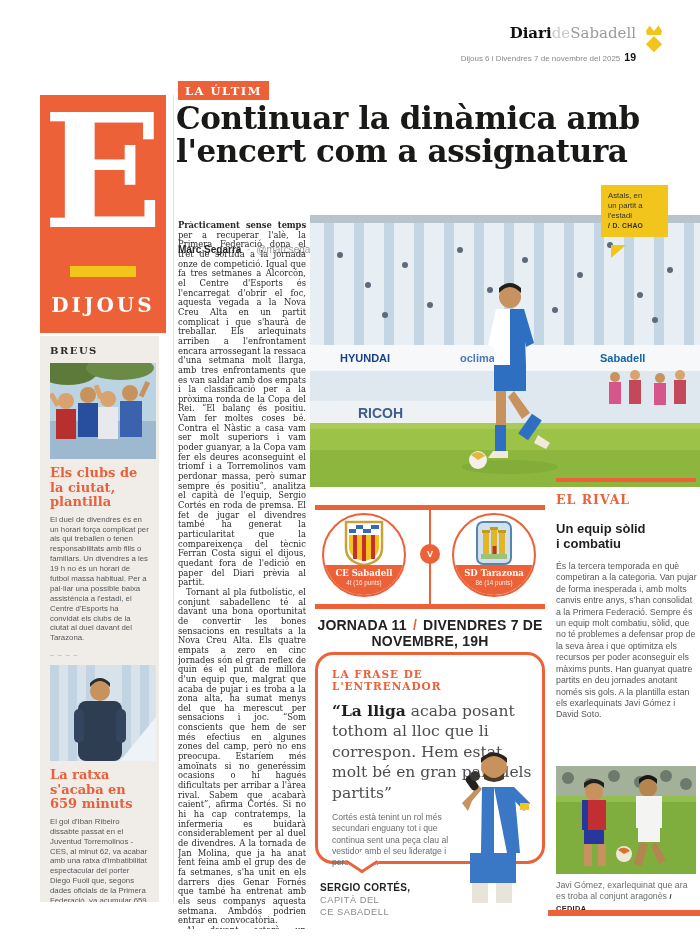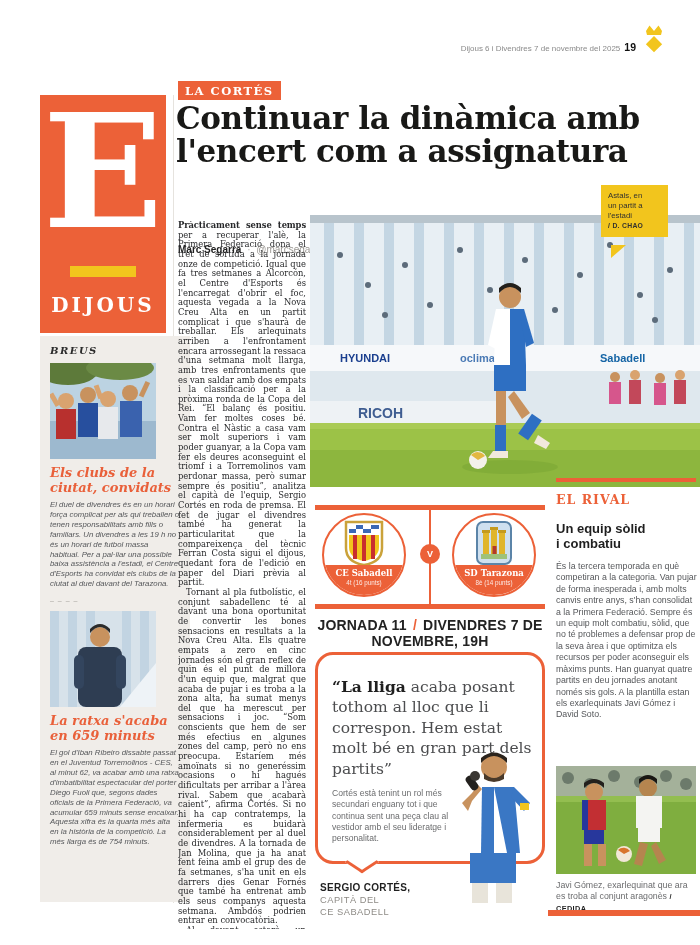--- a/index.html
+++ b/index.html
@@ -6,35 +6,35 @@
   html,body { background:#fff; }
   .page { position:relative; width:700px; height:945px; background:#fff; overflow:hidden;
           font-family:"Liberation Sans", sans-serif; color:#1d1d1b; }
 
   
   .masthead { position:absolute; top:24px; right:64px; text-align:right; }
   .brand { font-family:"DejaVu Serif", serif; font-size:15px; }
   .brand .b { font-weight:bold; color:#111; }
   .brand .de { color:#c9c9c9; }
   .brand .lt { color:#9a9a9a; }
-  .dateline { margin-top:17px; font-size:8px; color:#8a8a8a; }
+  .dateline { margin-top:9px; font-size:8px; color:#8a8a8a; }
   .dateline .pagenum { font-size:10.5px; font-weight:bold; color:#111; margin-left:4px; }
   .crown-logo { position:absolute; top:23px; right:36px; }
 
   
   .e-box { position:absolute; left:40px; top:95px; width:126px; height:238px; background:#EC6138; }
   .e-letter { position:absolute; top:-18px; left:0; width:100%; text-align:center;
               font-family:"DejaVu Serif", serif; font-weight:bold; font-size:158px; color:#fff; line-height:1.2; }
   .e-yellowbar { position:absolute; left:30px; bottom:56px; width:66px; height:11px; background:#F2C51D; }
   .e-day { position:absolute; bottom:16px; width:100%; text-align:center; color:#fff;
            font-family:"DejaVu Serif", serif; font-weight:bold; font-size:20px; letter-spacing:3px; }
   .v-divider { position:absolute; left:173px; top:95px; width:1px; height:808px; background:#e6e3de; }
 
-  .breus-panel { position:absolute; left:40px; top:336px; width:150px; height:566px;
-                 background:#f0ede9; padding:9px 10px; overflow:hidden;font-style:italic; }
+  .breus-panel { position:absolute; left:40px; top:336px; width:119px; height:566px;
+                 background:#f0ede9; padding:9px 10px; overflow:hidden; }
   .breus-title { font-family:"DejaVu Serif", serif; font-weight:bold; font-size:10px;
                  letter-spacing:1.5px; color:#2b2b2b; }
   .brief-photo { width:106px; display:block; margin-top:7px; }
   .brief-headline { margin-top:7px; font-family:"DejaVu Serif", serif; font-weight:bold;
                     font-size:13px; line-height:1.12; color:#E9603A; }
   .brief-body { margin-top:5px; font-size:7.8px; line-height:1.27; color:#55575a; text-align:left; }
   .brief-divider { margin:8px 0 4px 0; color:#a9a6a0; font-size:7px; letter-spacing:1px; }
 
   
   .kicker-badge { position:absolute; left:178px; top:81px; background:#EC6138; color:#fff;
@@ -117,20 +117,23 @@
   .rival-caption { margin-top:6px; width:140px; font-size:8.8px; line-height:1.3; color:#6b6c6e; }
   .rival-caption .credit { font-weight:bold; font-size:7.3px; color:#1f1f1f; letter-spacing:0.4px; }
   .rival-bottombar { position:absolute; left:548px; top:910px; width:152px; height:6px; background:#EC6138; }
 </style>
 </head>
 <body>
 
 <div class="page">
 
   <div class="masthead">
+    <div class="brand">
+      <span class="b">Diari</span><span class="de">de</span><span class="lt">Sabadell</span>
+    </div>
     <div class="dateline">
       <span>Dijous 6 i Divendres 7 de novembre del 2025</span><span class="pagenum">19</span>
     </div>
   </div>
   <svg class="crown-logo" width="20" height="32" viewBox="0 0 20 32">
     <path d="M2 8 L5.5 2.5 L10 8 L14.5 2.5 L18 8 L17 12 L3 12 Z" fill="#F2C51D"></path>
     <rect x="4.2" y="15.5" width="11.5" height="11.5" fill="#F2C51D" transform="rotate(45 10 21.3)"></rect>
   </svg>
 
   <div class="e-box">
@@ -153,21 +156,21 @@
       <circle cx="38" cy="32" r="8" fill="#c8925e"></circle>
         <rect x="28" y="40" width="20" height="34" fill="#274f9e"></rect>
       <circle cx="58" cy="36" r="8" fill="#d9a36f"></circle>
         <rect x="48" y="44" width="20" height="32" fill="#e7e9ec"></rect>
       <circle cx="80" cy="30" r="8" fill="#c8925e"></circle>
         <rect x="70" y="38" width="22" height="36" fill="#3a62ae"></rect>
       <rect x="2" y="30" width="5" height="14" fill="#d9a36f" transform="rotate(-30 4 37)"></rect>
       <rect x="92" y="18" width="5" height="16" fill="#c8925e" transform="rotate(25 94 26)"></rect>
       <rect x="46" y="22" width="5" height="14" fill="#d9a36f" transform="rotate(-20 48 29)"></rect>
     </svg>
-    <div class="brief-headline">Els clubs de la ciutat, convidats</div>
+    <div class="brief-headline">Els clubs de la ciutat, plantilla</div>
     <div class="brief-body">El duel de divendres és en un horari força complicat per als qui treballen o tenen responsabilitats amb fills o familiars. Un divendres a les 19 h no és un horari de futbol massa habitual. Per a pal·liar una possible baixa assistència a l'estadi, el Centre d'Esports ha convidat els clubs de la ciutat al duel davant del Tarazona.</div>
 
     <div class="brief-divider">– – – –</div>
 
     <svg class="brief-photo" width="106" height="96" viewBox="0 0 106 96">
       <rect width="106" height="96" fill="#d7e2ea"></rect>
       <rect x="0" width="9" height="96" fill="#c2d4e2"></rect>
         <rect x="18" width="9" height="96" fill="#c2d4e2"></rect>
       <rect x="36" width="9" height="96" fill="#c2d4e2"></rect>
         <rect x="72" width="9" height="96" fill="#c2d4e2"></rect>
@@ -176,21 +179,21 @@
       <circle cx="50" cy="26" r="10" fill="#c8925e"></circle>
       <path d="M40 22 Q50 10 60 22 L60 18 Q50 8 40 18 Z" fill="#2b2b2b"></path>
       <rect x="28" y="36" width="44" height="60" rx="8" fill="#2e3d52"></rect>
       <rect x="24" y="44" width="10" height="34" rx="5" fill="#33455e"></rect>
       <rect x="66" y="44" width="10" height="34" rx="5" fill="#33455e"></rect>
     </svg>
     <div class="brief-headline">La ratxa s'acaba en 659 minuts</div>
     <div class="brief-body">El gol d'Iban Ribeiro dissabte passat en el Juventud Torremolinos - CES, al minut 62, va acabar amb una ratxa d'imbatibilitat espectacular del porter Diego Fuoli que, segons dades oficials de la Primera Federació, va acumular 659 minuts sense encaixar. Aquesta xifra és la quarta més alta en la història de la competició. La més llarga és de 754 minuts.</div>
   </div>
 
-  <div class="kicker-badge">LA CORTÉS</div>
+  <div class="kicker-badge">LA ÚLTIM</div>
   <h1 class="headline">Continuar la dinàmica amb l'encert com a assignatura</h1>
   <div class="byline">
     <span class="author">Marc Segarra</span>
     <span class="sep">·</span>
     <span class="handle">@marcsegarra4</span>
   </div>
 
   <div class="article-body">
     <p><b>Pràcticament sense temps</b><span> per a recuperar l'alè, la Primera Federació dona el tret de sortida a la jornada onze de competició. Igual que fa tres setmanes a Alcorcón, el Centre d'Esports és l'encarregat d'obrir el foc, aquesta vegada a la Nova Creu Alta en un partit complicat i que s'haurà de treballar. Els arlequinats arriben a l'enfrontament encara arrossegant la ressaca d'una setmana molt llarga, amb tres enfrontaments que es van saldar amb dos empats i la classificació per a la pròxima ronda de la Copa del Rei. “El balanç és positiu. Vam fer moltes coses bé. Contra el Nàstic a casa vam ser molt superiors i vam poder guanyar, a la Copa vam fer els deures aconseguint el triomf i a Torremolinos vam perdonar massa, però sumar sempre és positiu”, analitza el capità de l'equip, Sergio Cortés en roda de premsa. El fet de jugar el divendres també ha generat la particularitat que la compareixença del tècnic Ferran Costa sigui el dijous, quedant fora de l'edició en paper del Diari prèvia al partit.</span></p>
     <p>Tornant al pla futbolístic, el conjunt sabadellenc té al davant una bona oportunitat de convertir les bones sensacions en resultats a la Nova Creu Alta. Els quatre empats a zero en cinc jornades són el gran reflex de quin és el punt de millora d'un equip que, malgrat que acaba de pujar i es troba a la zona alta, ha sumat menys del que ha merescut per sensacions i joc. “Som conscients que hem de ser més efectius en algunes zones del camp, però no ens preocupa. Estaríem més amoïnats si no generéssim ocasions o hi hagués dificultats per arribar a l'àrea rival. Sabem que acabarà caient”, afirma Cortés. Si no hi ha cap contratemps, la infermeria es buidarà considerablement per al duel de divendres. A la tornada de Jan Molina, que ja ha anat fent feina amb el grup des de fa setmanes, s'ha unit en els darrers dies Genar Fornés que també ha entrenat amb els seus companys aquesta setmana. Ambdós podrien entrar en convocatòria.</p>
@@ -327,20 +330,21 @@
       </div>
       <div class="mb-line2">NOVA CREU ALTA</div>
       <div class="mb-line3">
         <span class="lbl">ÚLTIM ANTECEDENT:</span>
         <span>TEMPORADA 23/24: 3-1 (1A RFEF)</span>
       </div>
     </div>
   </div>
 
   <div class="quote-box">
+    <div class="quote-kicker">LA FRASE DE L'ENTRENADOR</div>
     <div class="quote-text">
       <span class="ql">“La lliga</span><span> acaba posant tothom al lloc que li correspon. Hem estat molt bé en gran part dels partits”</span>
     </div>
     <div class="quote-note">Cortés està tenint un rol més secundari enguany tot i que continua sent una peça clau al vestidor amb el seu lideratge i personalitat.</div>
     <svg class="cortes-photo" width="100" height="158" viewBox="0 0 100 158">
       <circle cx="56" cy="22" r="13" fill="#c8925e"></circle>
       <path d="M43 18 Q56 4 69 18 L69 13 Q56 2 43 13 Z" fill="#2b241d"></path>
       <path d="M46 28 Q56 38 66 28 L66 34 Q56 40 46 34 Z" fill="#4a3a2a"></path>
       <path d="M36 42 L76 42 L82 108 L30 108 Z" fill="#fff"></path>
       <path d="M56 42 L76 42 L82 108 L69 108 Z" fill="#3a77c4"></path>

